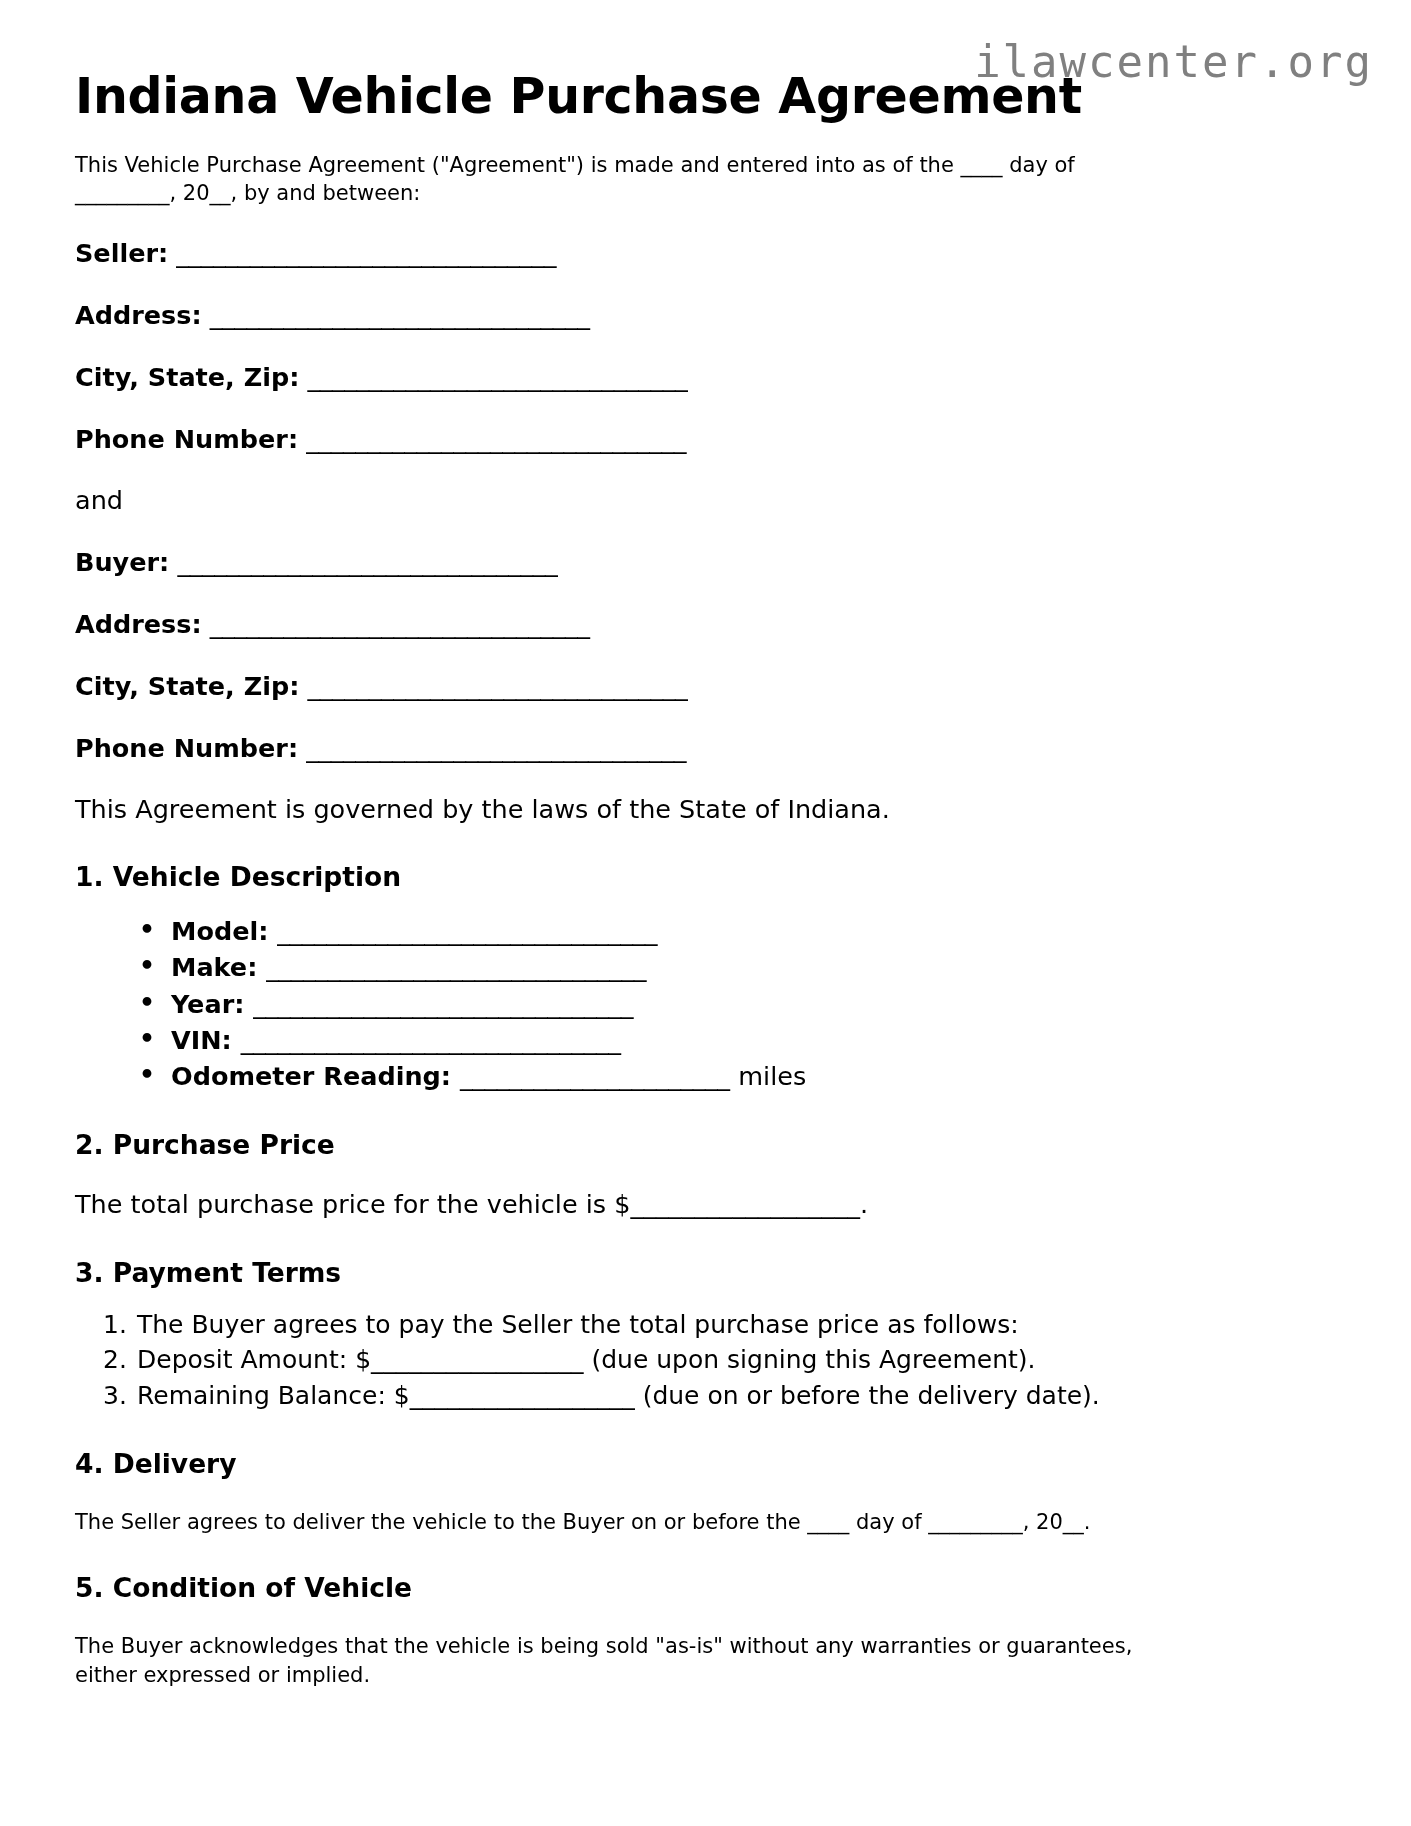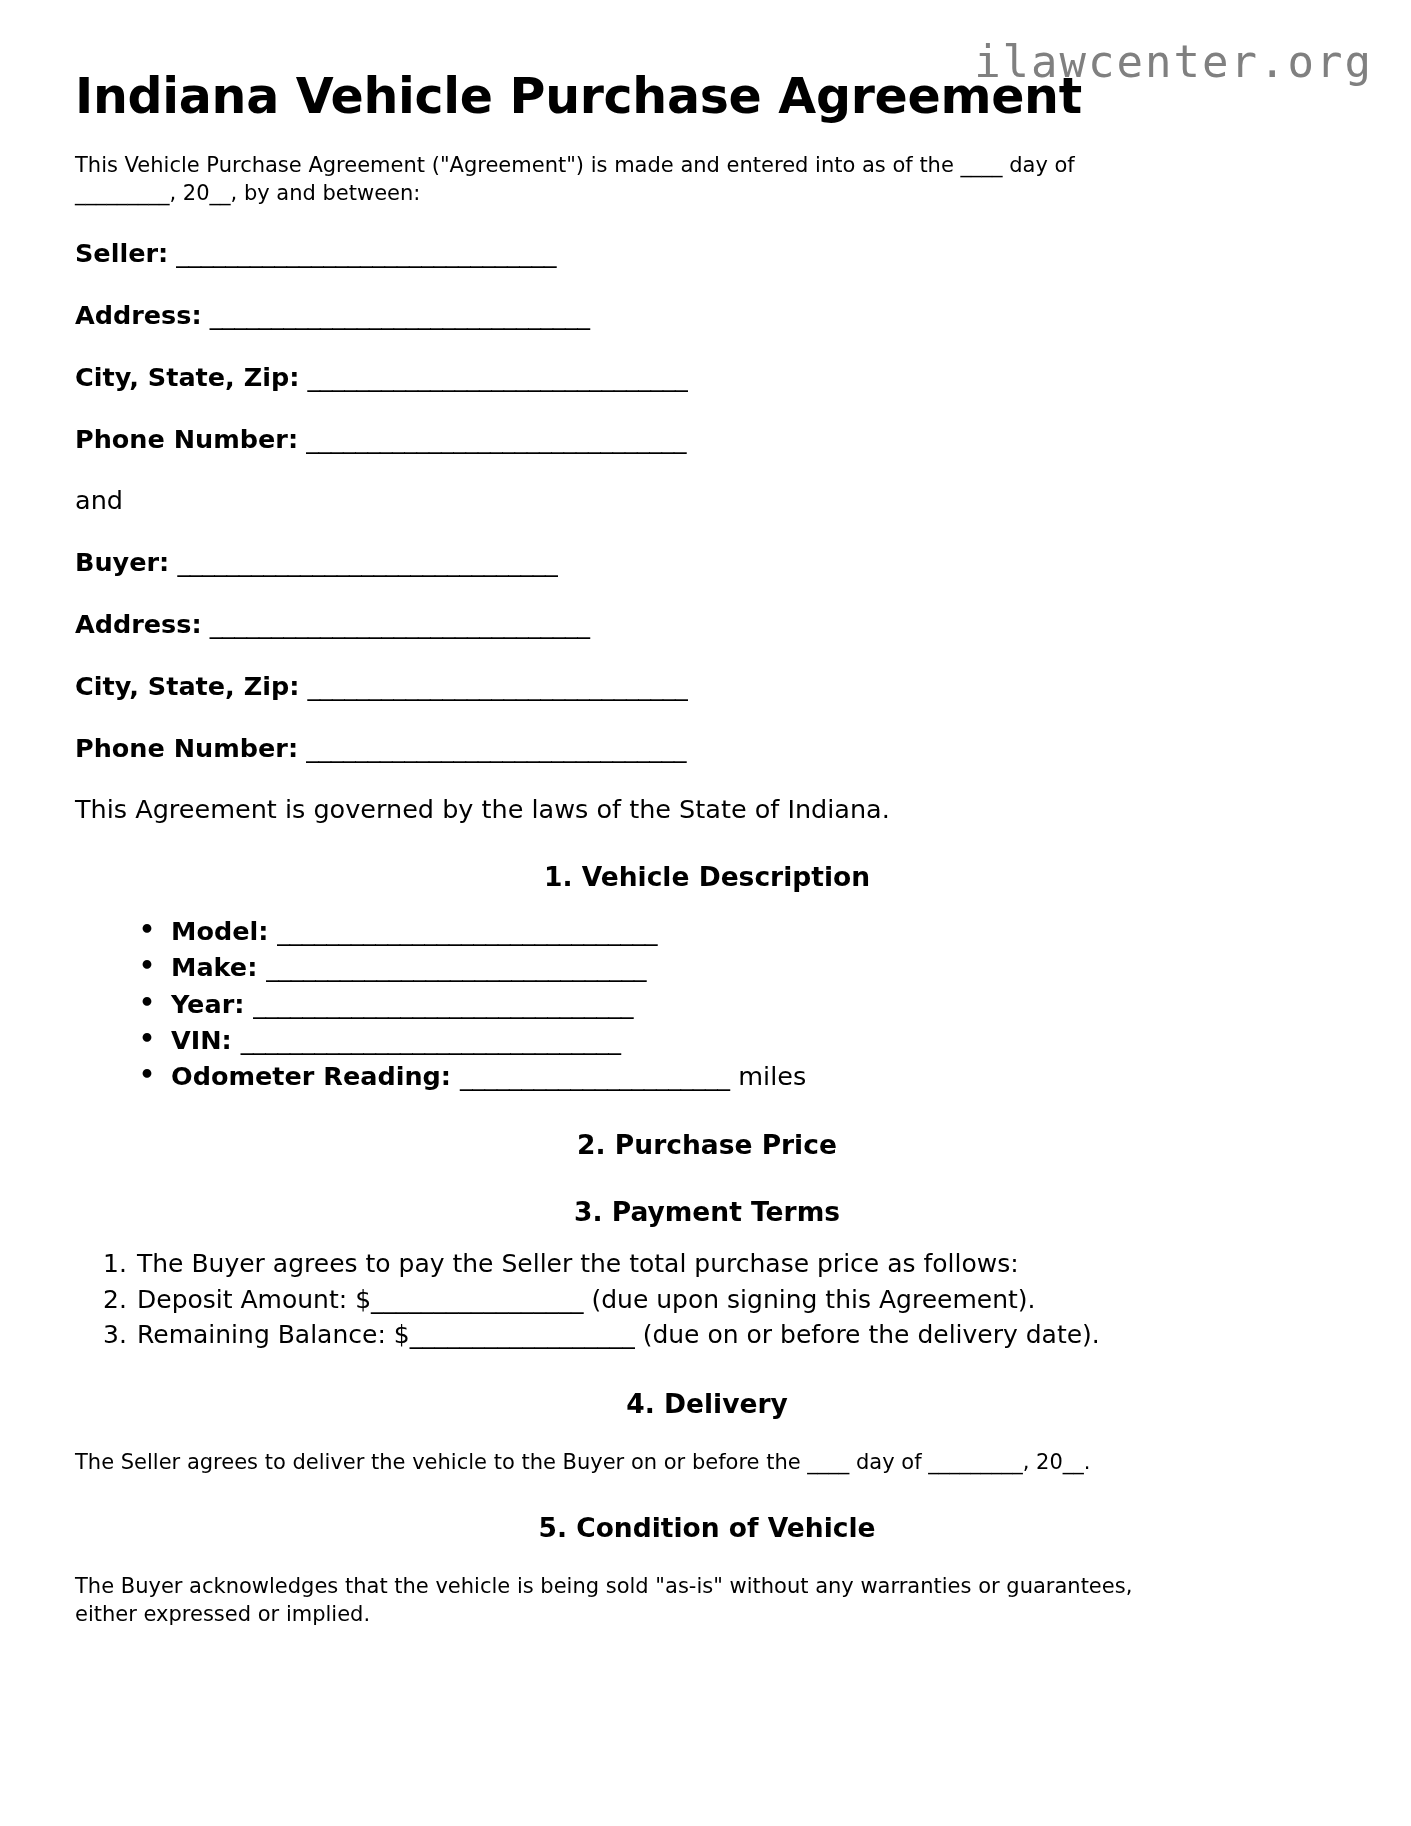--- a/index.html
+++ b/index.html
@@ -68,21 +68,20 @@
     padding-top: 26px;
     font-size: 25.5px;
     line-height: 1.35;
   }
   h2.section {
     margin: 0;
     padding-top: 34px;
     font-size: 26.5px;
     font-weight: bold;
     line-height: 1.25;
-    text-align: center;
   }
   ul.bullets {
     margin: 0;
     padding: 20px 0 0 96px;
     list-style: none;
   }
   ul.bullets li {
     position: relative;
     font-size: 25.5px;
     line-height: 1.42;
@@ -194,20 +193,21 @@
       <span class="blank">_______________________________</span>
     </li>
     <li>
       <span>Odometer Reading:</span>
       <span class="blank">______________________</span>
       <span class="tail"> miles</span>
     </li>
   </ul>
 
   <h2 class="section">2. Purchase Price</h2>
+  <p class="plain-line">The total purchase price for the vehicle is $__________________.</p>
 
   <h2 class="section">3. Payment Terms</h2>
 
   <ol class="numbered">
     <li>The Buyer agrees to pay the Seller the total purchase price as follows:</li>
     <li>Deposit Amount: $_________________ (due upon signing this Agreement).</li>
     <li>Remaining Balance: $__________________ (due on or before the delivery date).</li>
   </ol>
 
   <h2 class="section">4. Delivery</h2>

